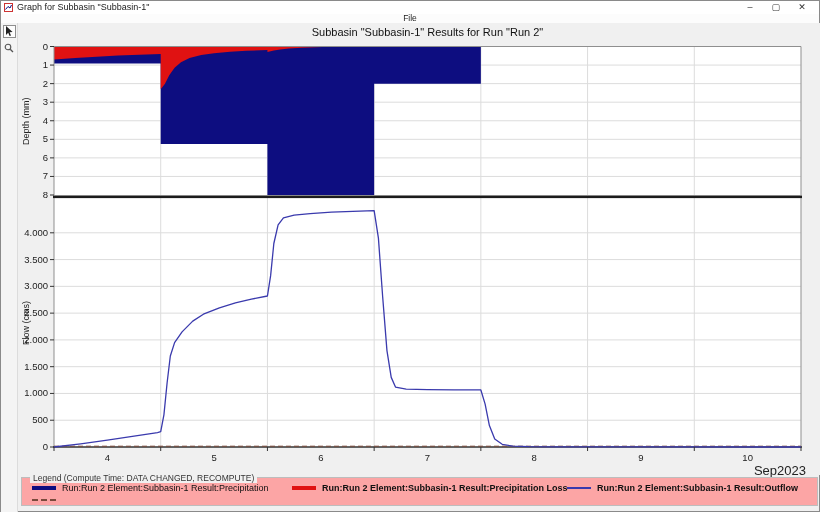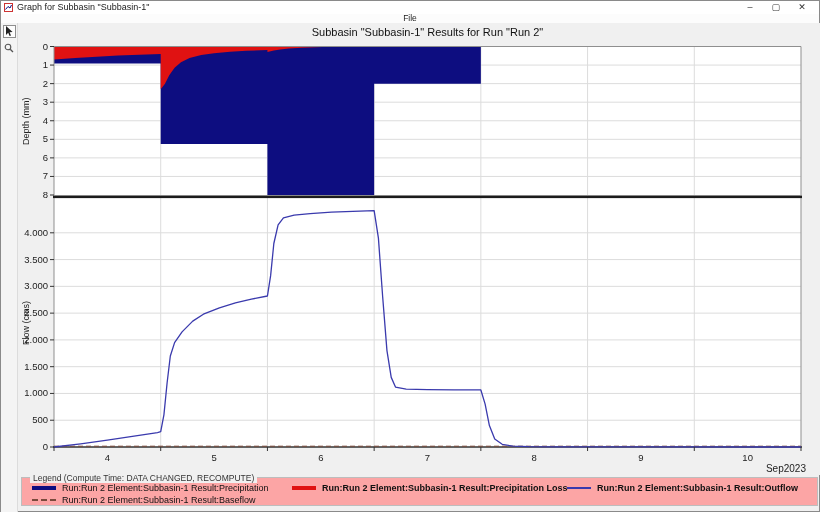--- a/index.html
+++ b/index.html
@@ -28,21 +28,21 @@
   .tool-btn { width:13px; height:13px; margin:2px auto 3px auto; display:flex; align-items:center; justify-content:center; background:transparent; }
   .tool-btn.active { border:1px solid #8f8f8f; background:#fdfdfd; }
 
   
   #chart-panel { position:absolute; left:17px; top:22px; width:803px; height:452px; background:#f0f0f0; }
   #chart-title { position:absolute; left:36px; top:3px; width:747px; text-align:center; font-size:11px; color:#111; }
   #plot { position:absolute; left:0; top:0; }
   .vlabel { position:absolute; font-size:9px; color:#222; writing-mode:vertical-rl; transform:rotate(180deg); text-align:center; }
   #depth-axis-title { left:3px; top:58px; height:80px; }
   #flow-axis-title { left:3px; top:258px; height:84px; }
-  #period-label { position:absolute; left:690px; top:440px; width:98px; text-align:right; font-size:10px; color:#222; }
+  #period-label { position:absolute; left:690px; top:440px; width:98px; text-align:right; font-size:13px; color:#222; }
 
   
   #legend-box { position:absolute; left:20px; top:476px; width:797px; height:29px; border:1px solid #bdbdbd; background:#fca5a5; }
   #legend-title { position:absolute; left:8px; top:-5px; font-size:8.5px; color:#333; background:#f0f0f0; padding:0 3px; white-space:nowrap; }
   .legend-entry { position:absolute; display:flex; align-items:center; gap:6px; height:10px; }
   .legend-entry .lbl { font-size:9px; color:#111; white-space:nowrap; }
   .lg-swatch { width:24px; flex:0 0 auto; }
   #legend-e0 { left:10px; top:5px; }
   #legend-e1 { left:270px; top:5px;font-weight:bold; }
   #legend-e2 { left:545px; top:5px;font-weight:bold; }
@@ -195,17 +195,16 @@
     <div class="legend-entry" id="legend-e1">
       <span class="lg-swatch" style="height: 4px; background: rgb(224, 18, 18);"></span>
       <span class="lbl">Run:Run 2 Element:Subbasin-1 Result:Precipitation Loss</span>
     </div>
     <div class="legend-entry" id="legend-e2">
       <span class="lg-swatch" style="height: 2px; background: rgb(58, 58, 173);"></span>
       <span class="lbl">Run:Run 2 Element:Subbasin-1 Result:Outflow</span>
     </div>
     <div class="legend-entry" id="legend-e3">
       <span class="lg-swatch" style="height: 0px; border-top: 2px dashed rgb(122, 74, 60);"></span>
-      <span class="lbl">Run:Run 2 Element:Subbasin-1 Result:Baseflow</span>
     </div>
   </div>
 
 </div>
 
 </body></html>

